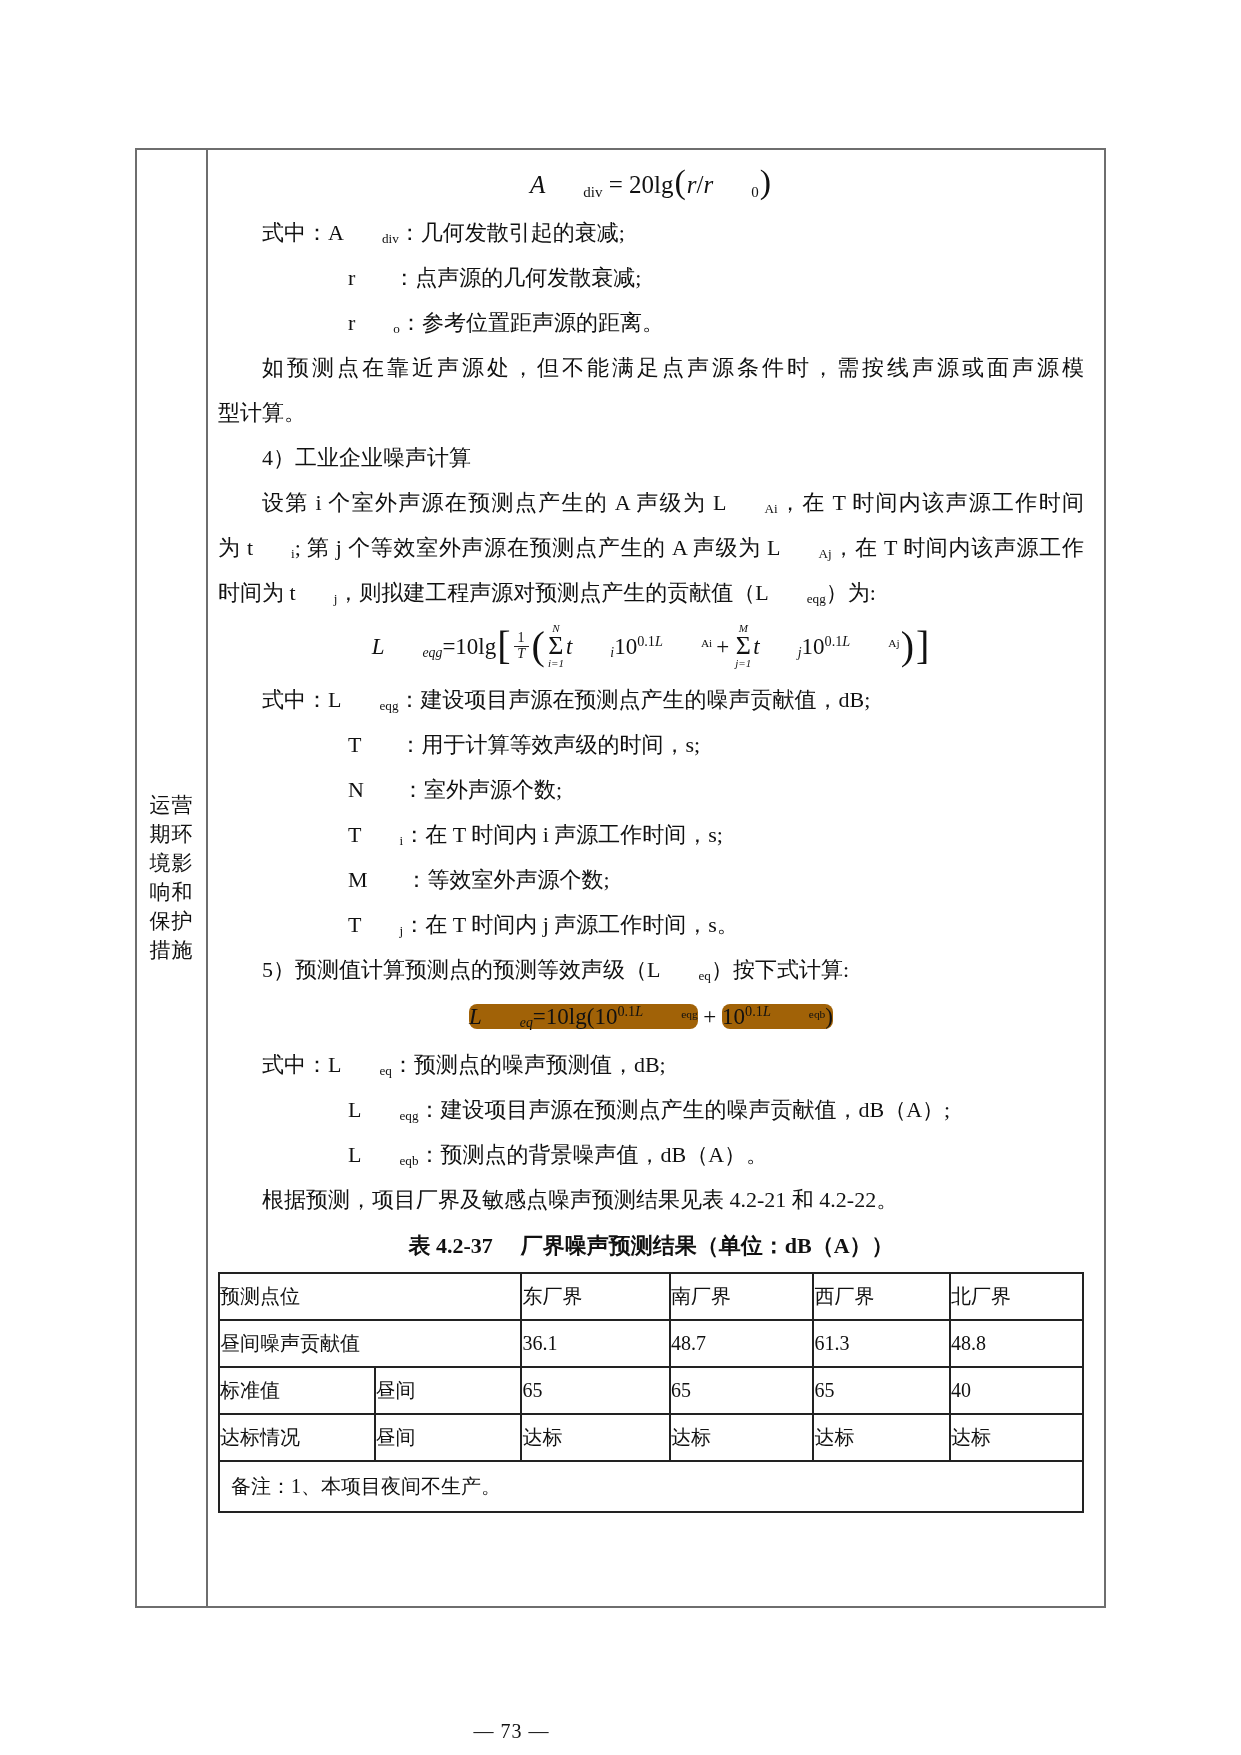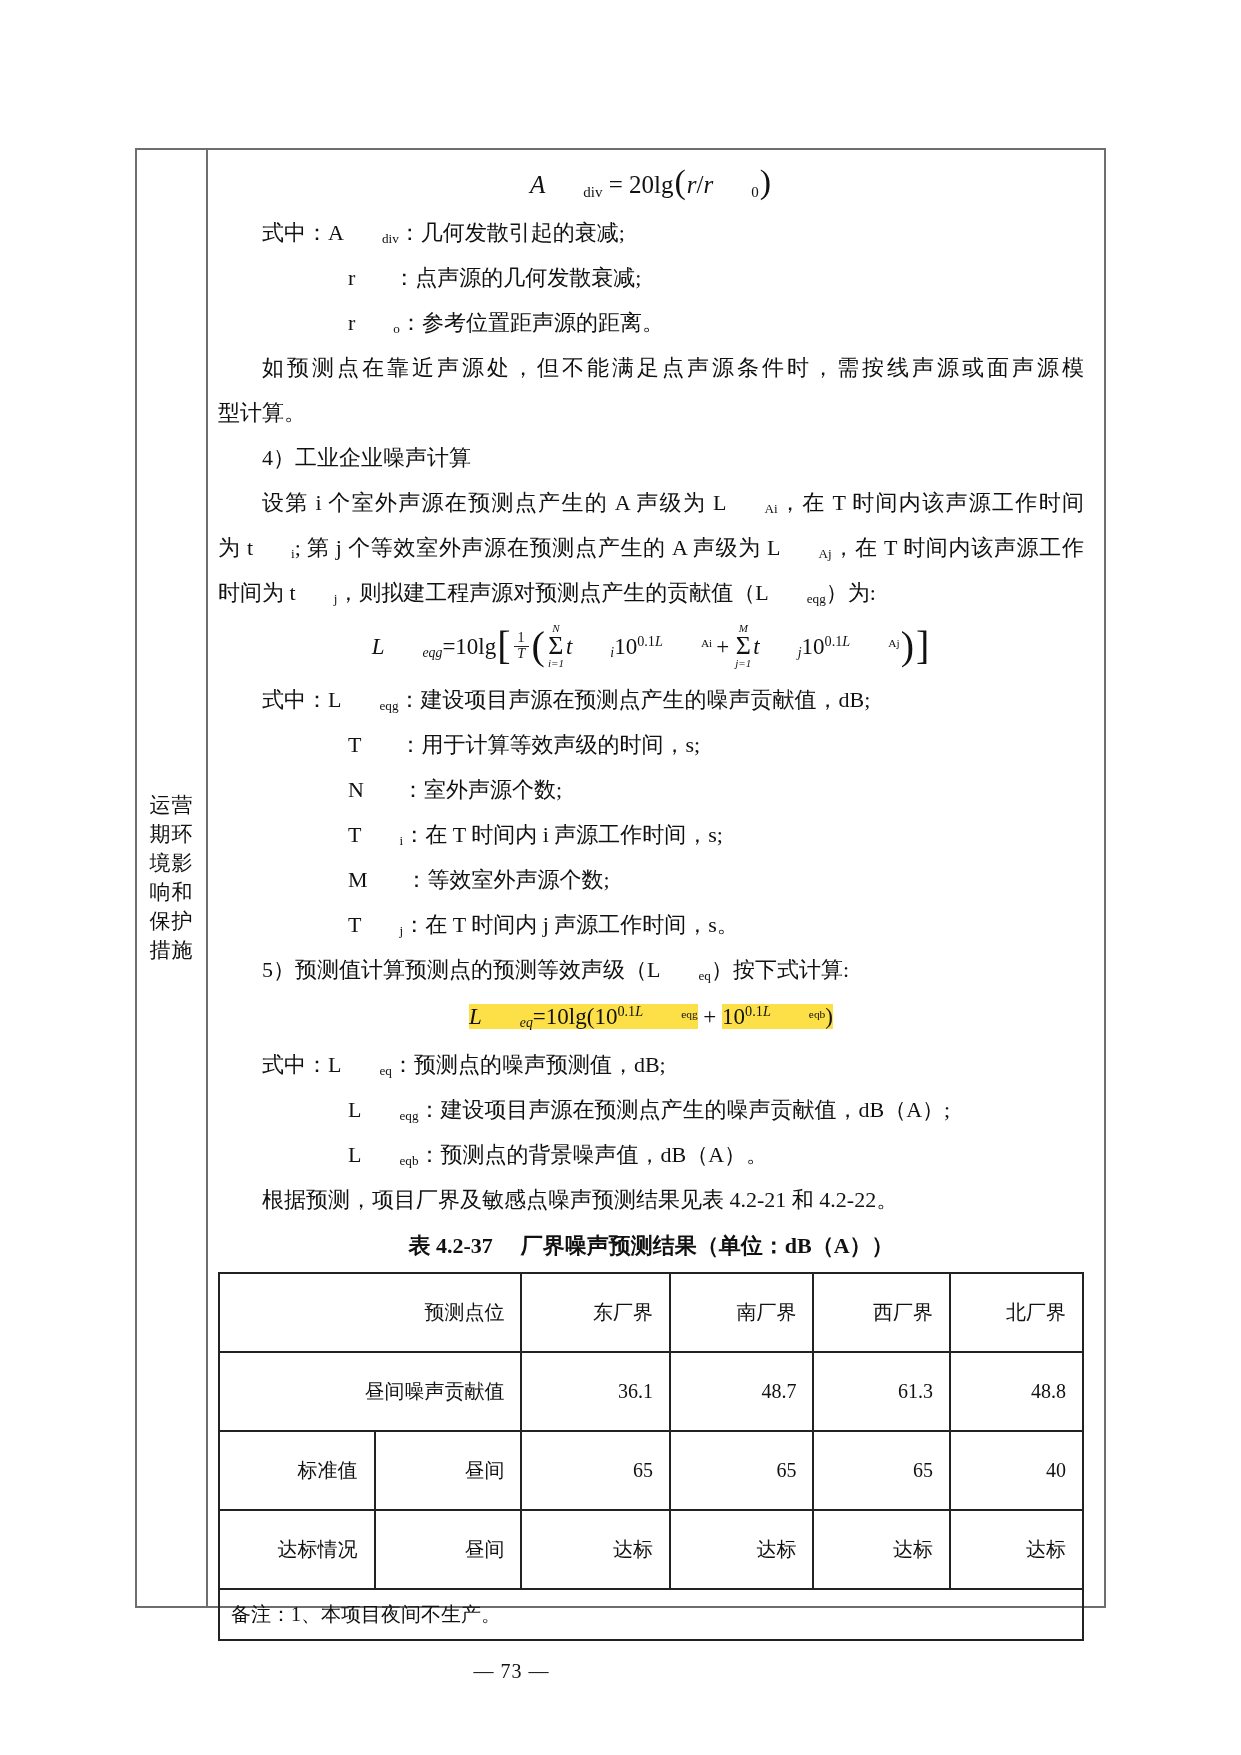--- a/index.html
+++ b/index.html
@@ -38,35 +38,35 @@
     font-size:23px; line-height:1;
   }
   .brk { font-size:40px; font-weight:300; padding:0 1px; }
   .paren { font-size:34px; font-weight:300; padding:0 1px; }
   .frac { display:inline-flex; flex-direction:column; align-items:center; line-height:1.05; font-size:14px; margin:0 2px; }
   .fr-top { border-bottom:1.5px solid #222; padding:0 4px 0px 4px; }
   .fr-bot { font-style:italic; }
   .bigop { display:inline-flex; flex-direction:column; align-items:center; line-height:0.95; margin:0 2px; }
   .bigop .lim { font-size:11px; font-style:italic; }
   .bigop .op { font-size:26px; }
-  .hl { background:#fde047; }
+  .hl { background:#a16207;border-radius:8px; }
   
   .tbl-title { height:48px; line-height:48px; text-align:center; font-weight:bold; font-size:22px; }
   .tbl-title .gap { display:inline-block; width:28px; }
   table.noise {
     width:100%; border-collapse:collapse; table-layout:fixed;
     font-size:20px; margin-top:2px;
   }
   table.noise td {
-    border:2px solid #222; text-align:right; height:35px; padding:16px;
+    border:2px solid #222; text-align:left; height:35px; padding:0;
     overflow:hidden;
   }
   table.noise td.note-cell { text-align:left; padding:2px 11px; height:31px; }
   .pagenum {
-    position:absolute; left:0; top:1660px; width:1023px; text-align:center;
+    position:absolute; left:0; top:1720px; width:1023px; text-align:center;
     font-size:20px; letter-spacing:1px;
   }
 </style>
 </head>
 <body>
 
 <div class="frame">
 
   <div class="side">
     <div class="side-label">

